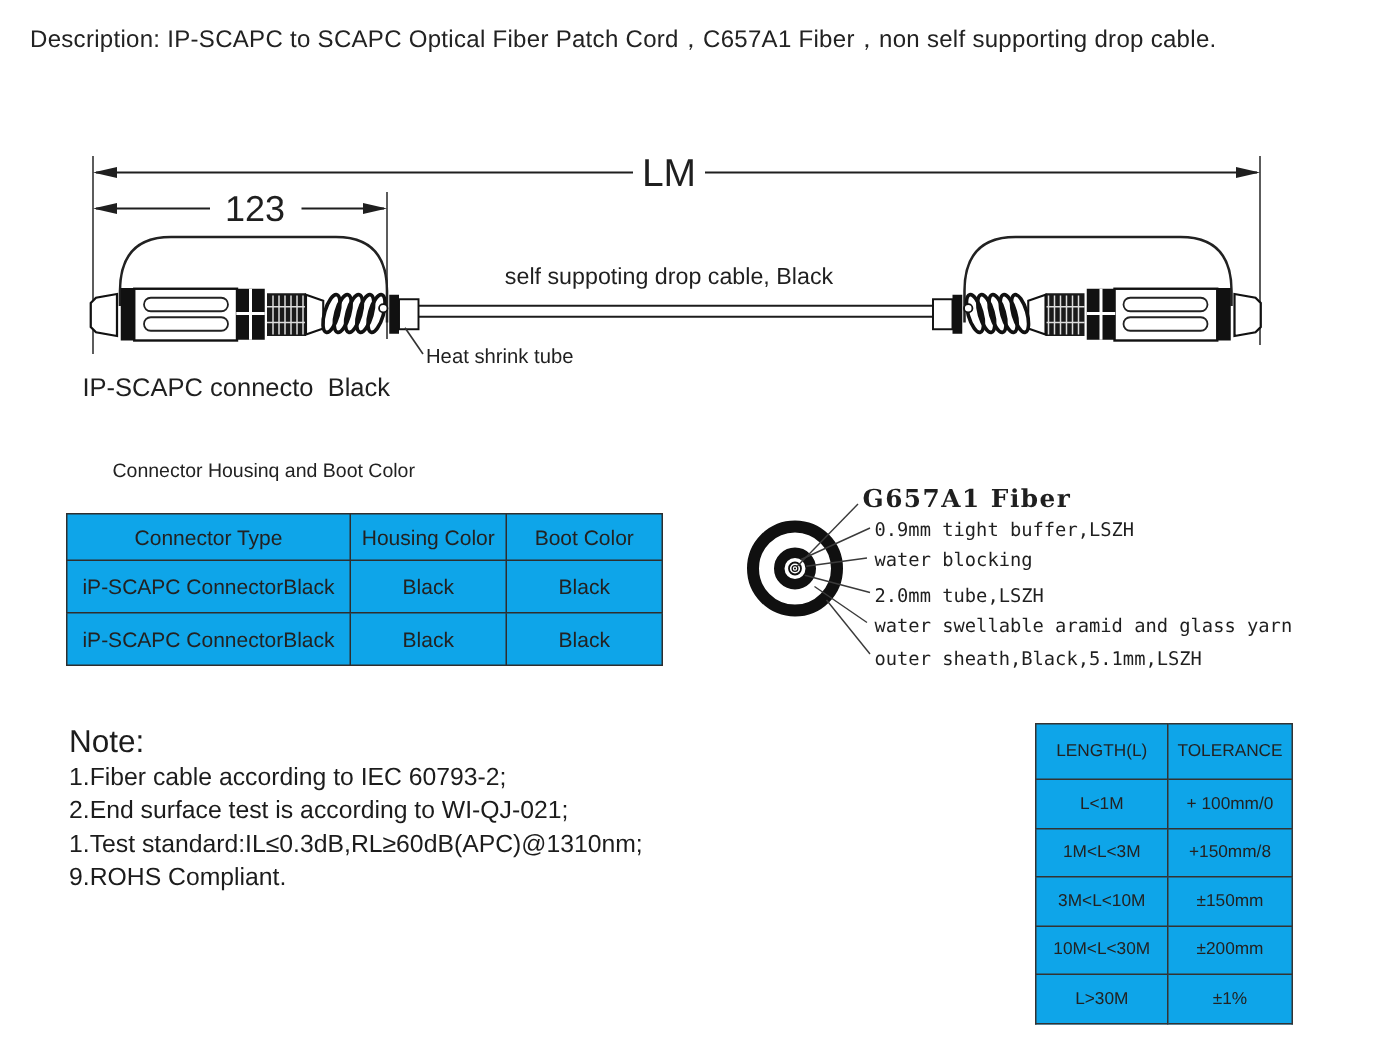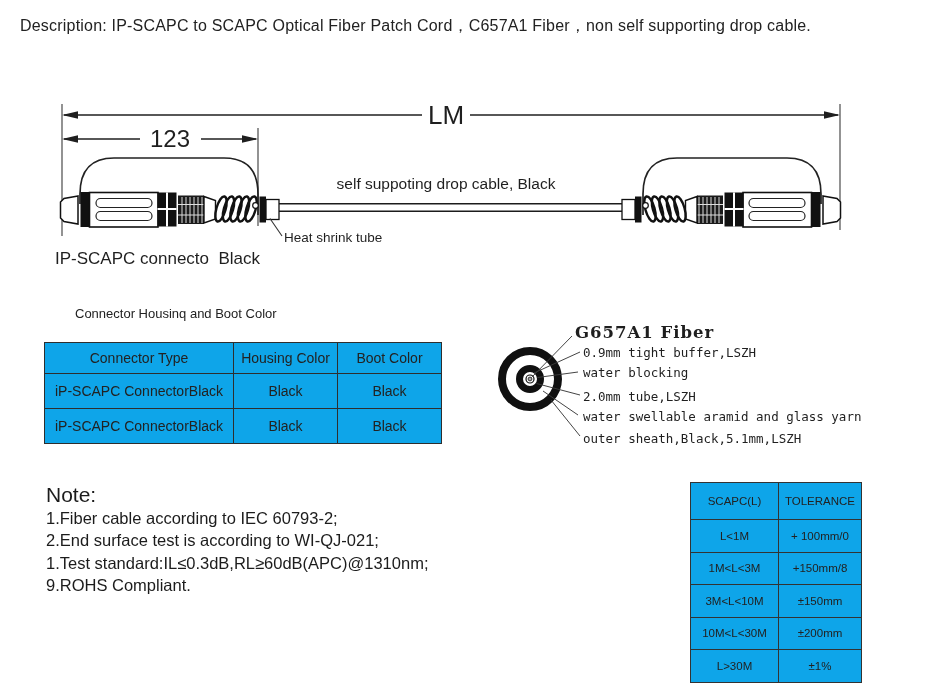--- a/index.html
+++ b/index.html
@@ -176,21 +176,21 @@
     <div class="nt">Note:</div>
     <div>1.Fiber cable according to IEC 60793-2;</div>
     <div>2.End surface test is according to WI-QJ-021;</div>
     <div>1.Test standard:IL≤0.3dB,RL≥60dB(APC)@1310nm;</div>
     <div>9.ROHS Compliant.</div>
   </div>
 
   <table class="abs tol-table">
     <tbody>
         <tr class="hrow">
-      <th class="c0">SCAPC(L)</th>
+      <th class="c0">LENGTH(L)</th>
       <th class="c1">TOLERANCE</th>
     </tr>
     <tr class="drow">
       <td>L&lt;1M</td>
       <td>+ 100mm/0</td>
     </tr>
     <tr class="drow">
       <td>1M&lt;L&lt;3M</td>
       <td>+150mm/8</td>
     </tr>

